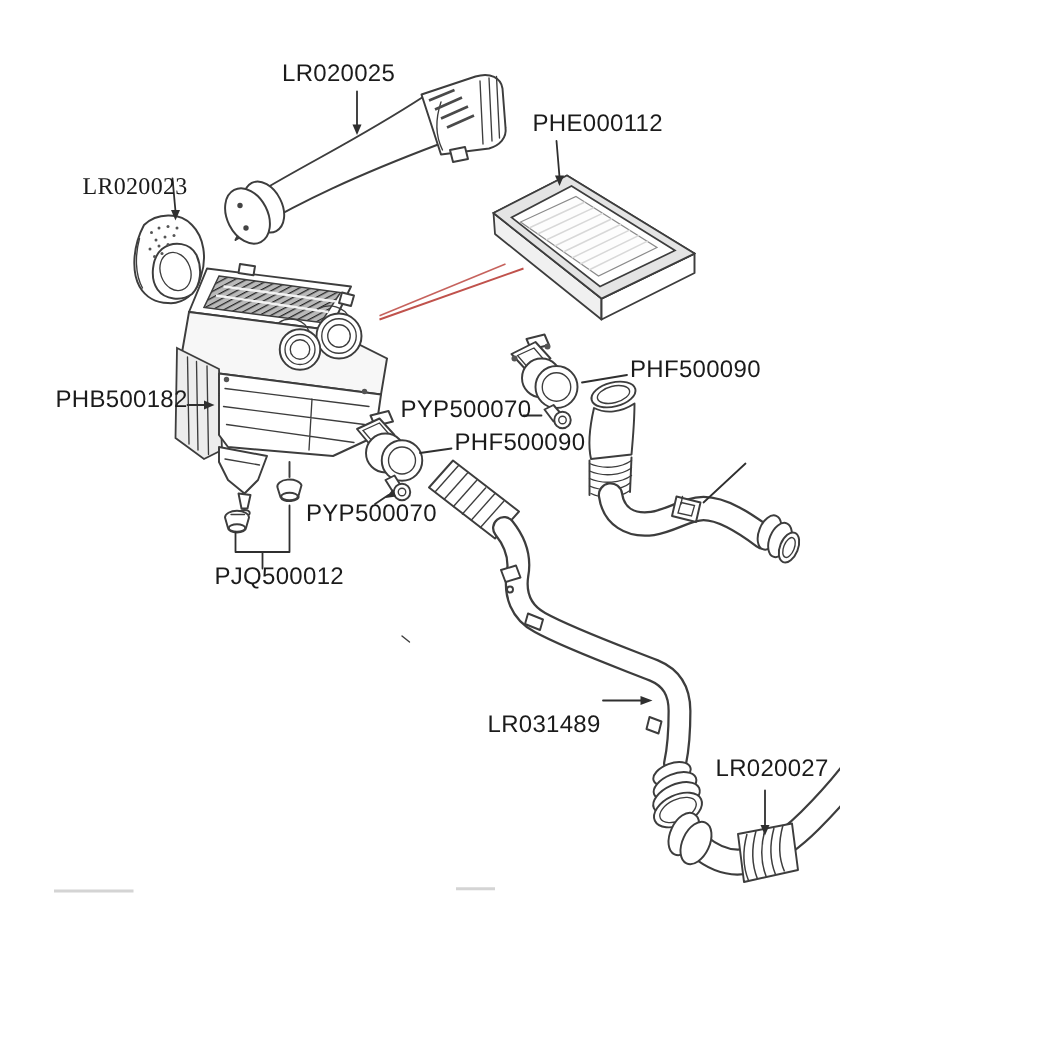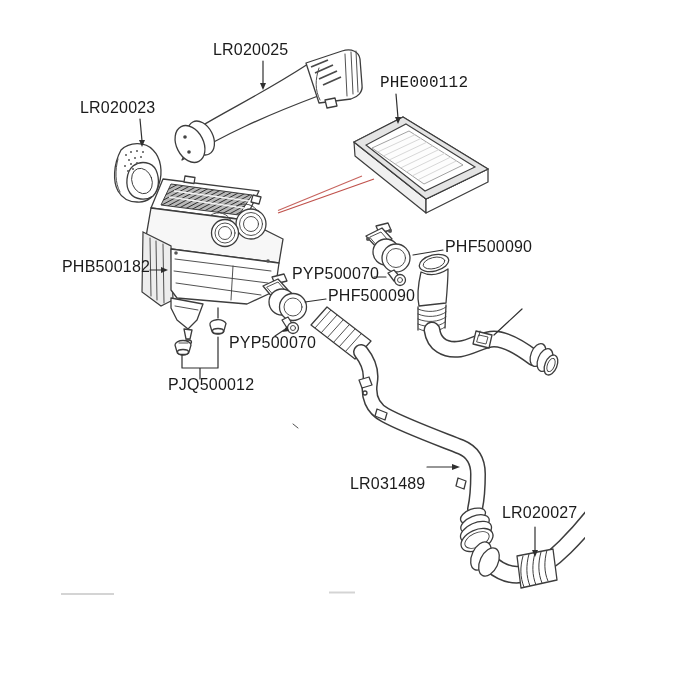--- a/index.html
+++ b/index.html
@@ -1,19 +1,18 @@
 <!DOCTYPE html>
 <html><head>
 <meta charset="utf-8">
 <style>
   html,body{margin:0;padding:0;background:#fff;}
   .stage{
     position:relative;width:560px;height:700px;background:#fff;overflow:hidden;
     font-family:"Liberation Sans","DejaVu Sans",sans-serif;
-    margin-left:25px;
   }
   .stage svg{position:absolute;left:0;top:0;}
   .callout{
     position:absolute;font-size:16px;line-height:1;color:#1b1b1b;
     white-space:nowrap;letter-spacing:0.2px;
   }
   .callout-multiline{
     position:absolute;font-size:16px;line-height:15.5px;color:#1b1b1b;white-space:nowrap;letter-spacing:0.2px;
   }
   .caption{
@@ -254,22 +253,22 @@
     </g>
 
     <g stroke="#d4d4d4" stroke-width="2">
       <line x1="36" y1="594" x2="89" y2="594"></line>
       <line x1="304" y1="592.5" x2="330" y2="592.5"></line>
       <line x1="628" y1="593" x2="668" y2="593"></line>
     </g>
   </svg>
 
   <div class="callout" style="left:188px;top:42px;">LR020025</div>
-  <div class="callout" style="left:55px;top:100px;">LR020023</div>
-  <div class="callout" style="left:355px;top:75px;font-family:Liberation Mono, monospace;">PHE000112</div>
+  <div class="callout" style="left:55px;top:117px;font-family:Liberation Serif, serif;">LR020023</div>
+  <div class="callout" style="left:355px;top:75px;">PHE000112</div>
   <div class="callout" style="left:420px;top:239px;">PHF500090</div>
   <div class="callout" style="left:37px;top:259px;">PHB500182</div>
   <div class="callout" style="left:267px;top:266px;">PYP500070</div>
   <div class="callout" style="left:303px;top:288px;">PHF500090</div>
 
   <div class="callout-multiline" style="left:501px;top:277px;">
   </div>
 
   <div class="callout" style="left:204px;top:335px;">PYP500070</div>
   <div class="callout" style="left:143px;top:377px;">PJQ500012</div>

